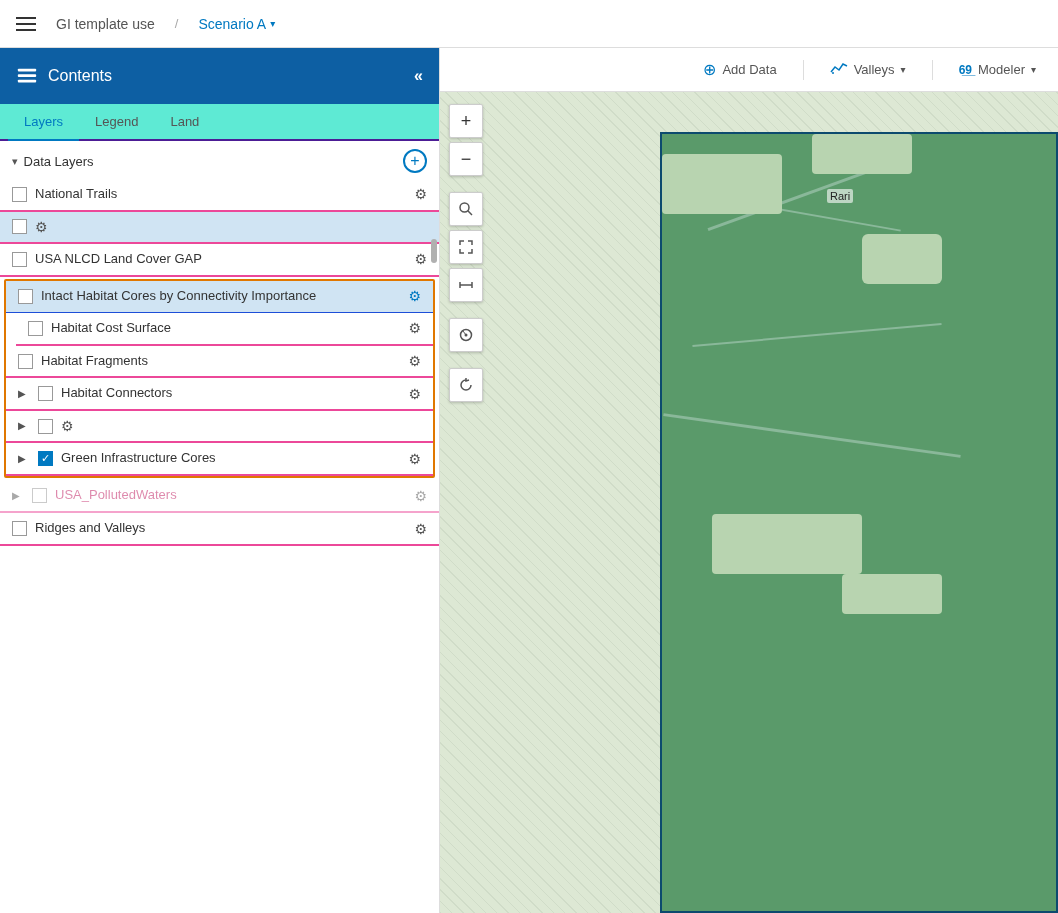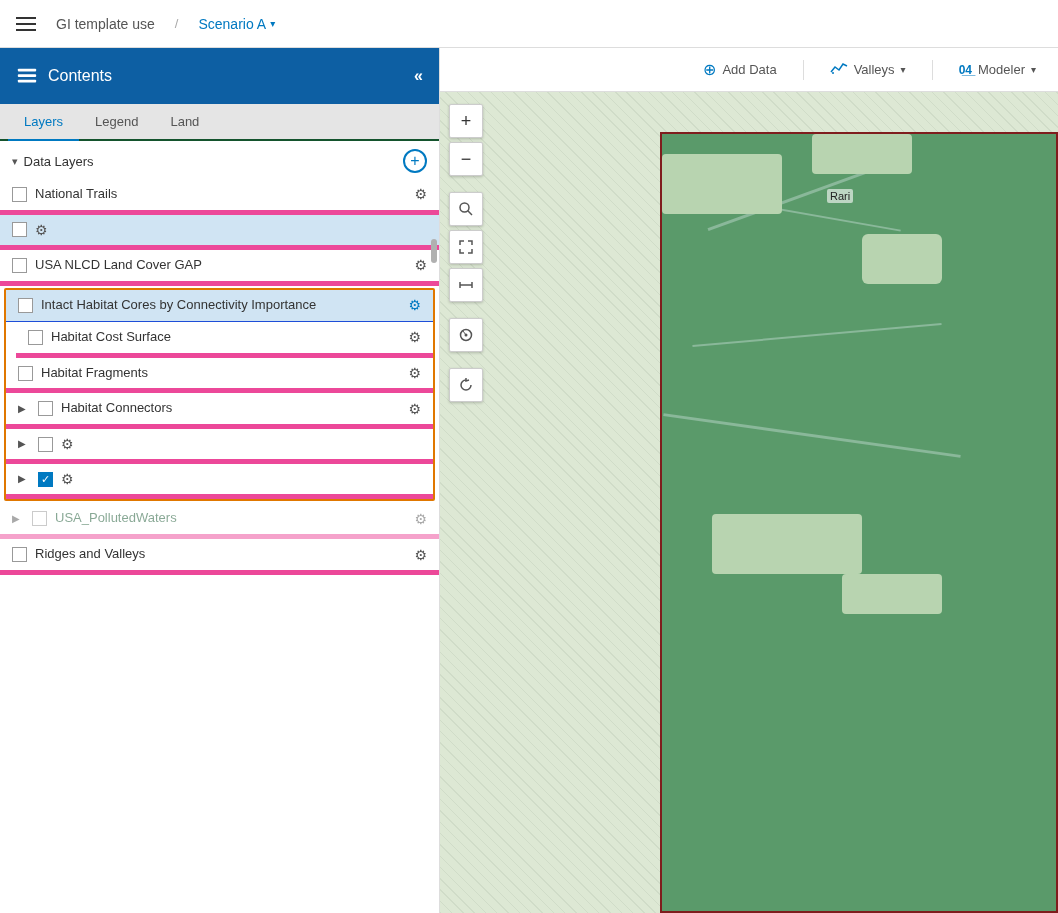--- a/index.html
+++ b/index.html
@@ -29,22 +29,22 @@
       background: #0d5fa3; color: #fff;
       display: flex; align-items: center; justify-content: space-between;
       padding: 14px 16px; height: 56px;
     }
     .contents-title { display: flex; align-items: center; gap: 10px; font-size: 16px; font-weight: 500; }
     .contents-icon { width: 22px; height: 22px; }
     .collapse-btn { color: #fff; font-size: 16px; cursor: pointer; background: none; border: none; font-weight: bold; }
 
     
     .tabs-bar {
-      display: flex; border-bottom: 2px solid #14532d;
-      background: #e5e5e5; padding: 0 8px;
+      display: flex; border-bottom: 2px solid #4c1d95;
+      background: #5eead4; padding: 0 8px;
     }
     .tab {
       padding: 10px 16px; cursor: pointer; font-size: 13px;
       border-bottom: 2px solid transparent; margin-bottom: -2px;
       color: #555;
     }
     .tab.active { color: #0079c1; border-bottom-color: #0079c1; font-weight: 500; }
 
     
     .layers-panel { flex: 1; overflow-y: auto; }
@@ -58,35 +58,35 @@
     .expand-arrow { color: #555; font-size: 11px; }
     .add-btn {
       width: 24px; height: 24px; border-radius: 50%; border: 2px solid #0079c1;
       color: #0079c1; background: #fff; font-size: 16px; cursor: pointer;
       display: flex; align-items: center; justify-content: center; line-height: 1;
     }
 
     
     .layer-item {
       display: flex; align-items: center; padding: 7px 12px 7px 12px;
-      border-bottom: 5px solid #ec4899; gap: 8px; cursor: pointer;
+      border-bottom: 2px solid #ec4899; gap: 8px; cursor: pointer;
     }
     .layer-item.selected { background: #d0e4f3; }
     .layer-item.disabled { opacity: 0.5; }
 
     .layer-checkbox {
       width: 15px; height: 15px; border: 1px solid #999; background: #fff;
       display: flex; align-items: center; justify-content: center; flex-shrink: 0;
       font-size: 11px;
     }
     .layer-checkbox.checked { background: #0079c1; border-color: #0079c1; color: #fff; }
     .layer-expand { width: 12px; height: 12px; flex-shrink: 0; color: #555; font-size: 10px; }
 
     .layer-name { flex: 1; font-size: 13px; color: #333; line-height: 1.3; }
-    .layer-name.grayed { color: #14532d; }
+    .layer-name.grayed { color: #be185d; }
 
     .gear-btn {
       background: none; border: none; cursor: pointer; color: #555; font-size: 14px; flex-shrink: 0;
     }
     .gear-btn.blue { color: #0079c1; }
 
     
     .map-area { flex: 1; display: flex; flex-direction: column; position: relative; overflow: hidden; }
 
     
@@ -110,21 +110,21 @@
       background: repeating-linear-gradient(
         45deg,
         #d0dcc8 0px, #d0dcc8 1px,
         #dde8d4 1px, #dde8d4 8px
       );
     }
 
     
     .map-inner {
       position: absolute; left: 220px; top: 40px; right: 0; bottom: 0;
-      border: 2px solid #7f1d1d;
+      border: 2px solid #0c4a6e;
       background: #4a8a5a;
       overflow: hidden;
     }
 
     
     .map-label {
       position: absolute; font-size: 11px; color: #222; font-weight: 500;
       background: rgba(255,255,255,0.6); padding: 1px 3px; border-radius: 2px;
     }
 
@@ -240,20 +240,21 @@
 
           <div class="layer-item" style="background:#fff;">
             <span class="layer-expand">▶</span>
             <div class="layer-checkbox"></div>
             <button class="gear-btn">⚙</button>
           </div>
 
           <div class="layer-item" style="background:#fff;">
             <span class="layer-expand">▶</span>
             <div class="layer-checkbox checked">✓</div>
+            <span class="layer-name">Green Infrastructure Cores</span>
             <button class="gear-btn">⚙</button>
           </div>
 
         </div>
 
         <div class="layer-item disabled">
           <span class="layer-expand">▶</span>
           <div class="layer-checkbox"></div>
           <span class="layer-name grayed">USA_PollutedWaters</span>
           <button class="gear-btn">⚙</button>
@@ -284,21 +285,21 @@
           <svg width="18" height="16" viewBox="0 0 18 16" fill="none">
             <polyline points="1,12 5,7 9,10 13,4 17,6" stroke="#0079c1" stroke-width="1.5" fill="none"></polyline>
             <line x1="3" y1="14" x2="3" y2="12" stroke="#0079c1" stroke-width="1.5"></line>
           </svg>
         </span>
         <span>Valleys</span>
         <span style="font-size:10px;">▾</span>
       </button>
       <div class="toolbar-sep"></div>
       <button class="toolbar-btn">
-        <span class="icon" style="font-size:12px; font-weight:bold; color:#0079c1;">0̲4̲</span>
+        <span class="icon" style="font-size:12px; font-weight:bold; color:#0079c1;">6̲9̲</span>
         <span>Modeler</span>
         <span style="font-size:10px;">▾</span>
       </button>
     </div>
 
     <div class="map-container">
 
       <div class="map-bg"></div>
 
       <div class="map-inner">

